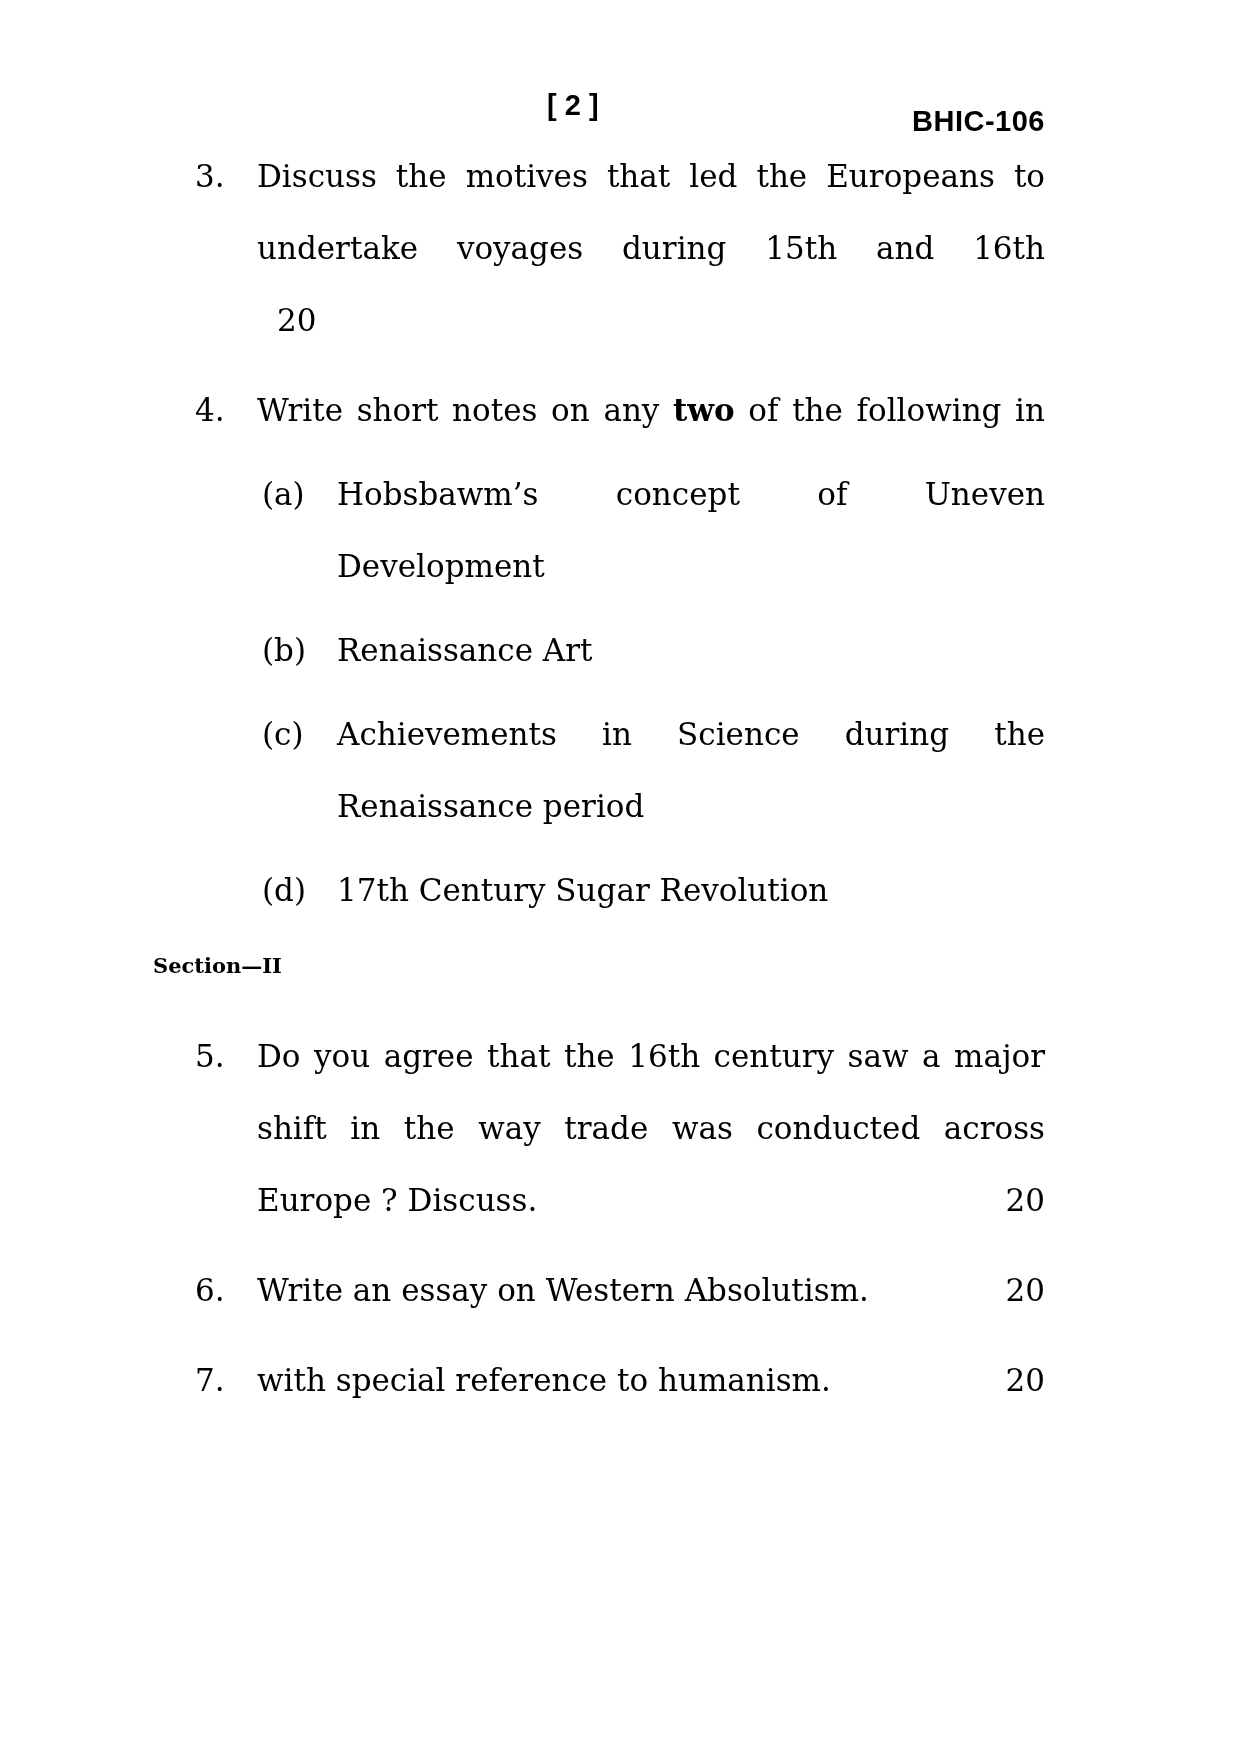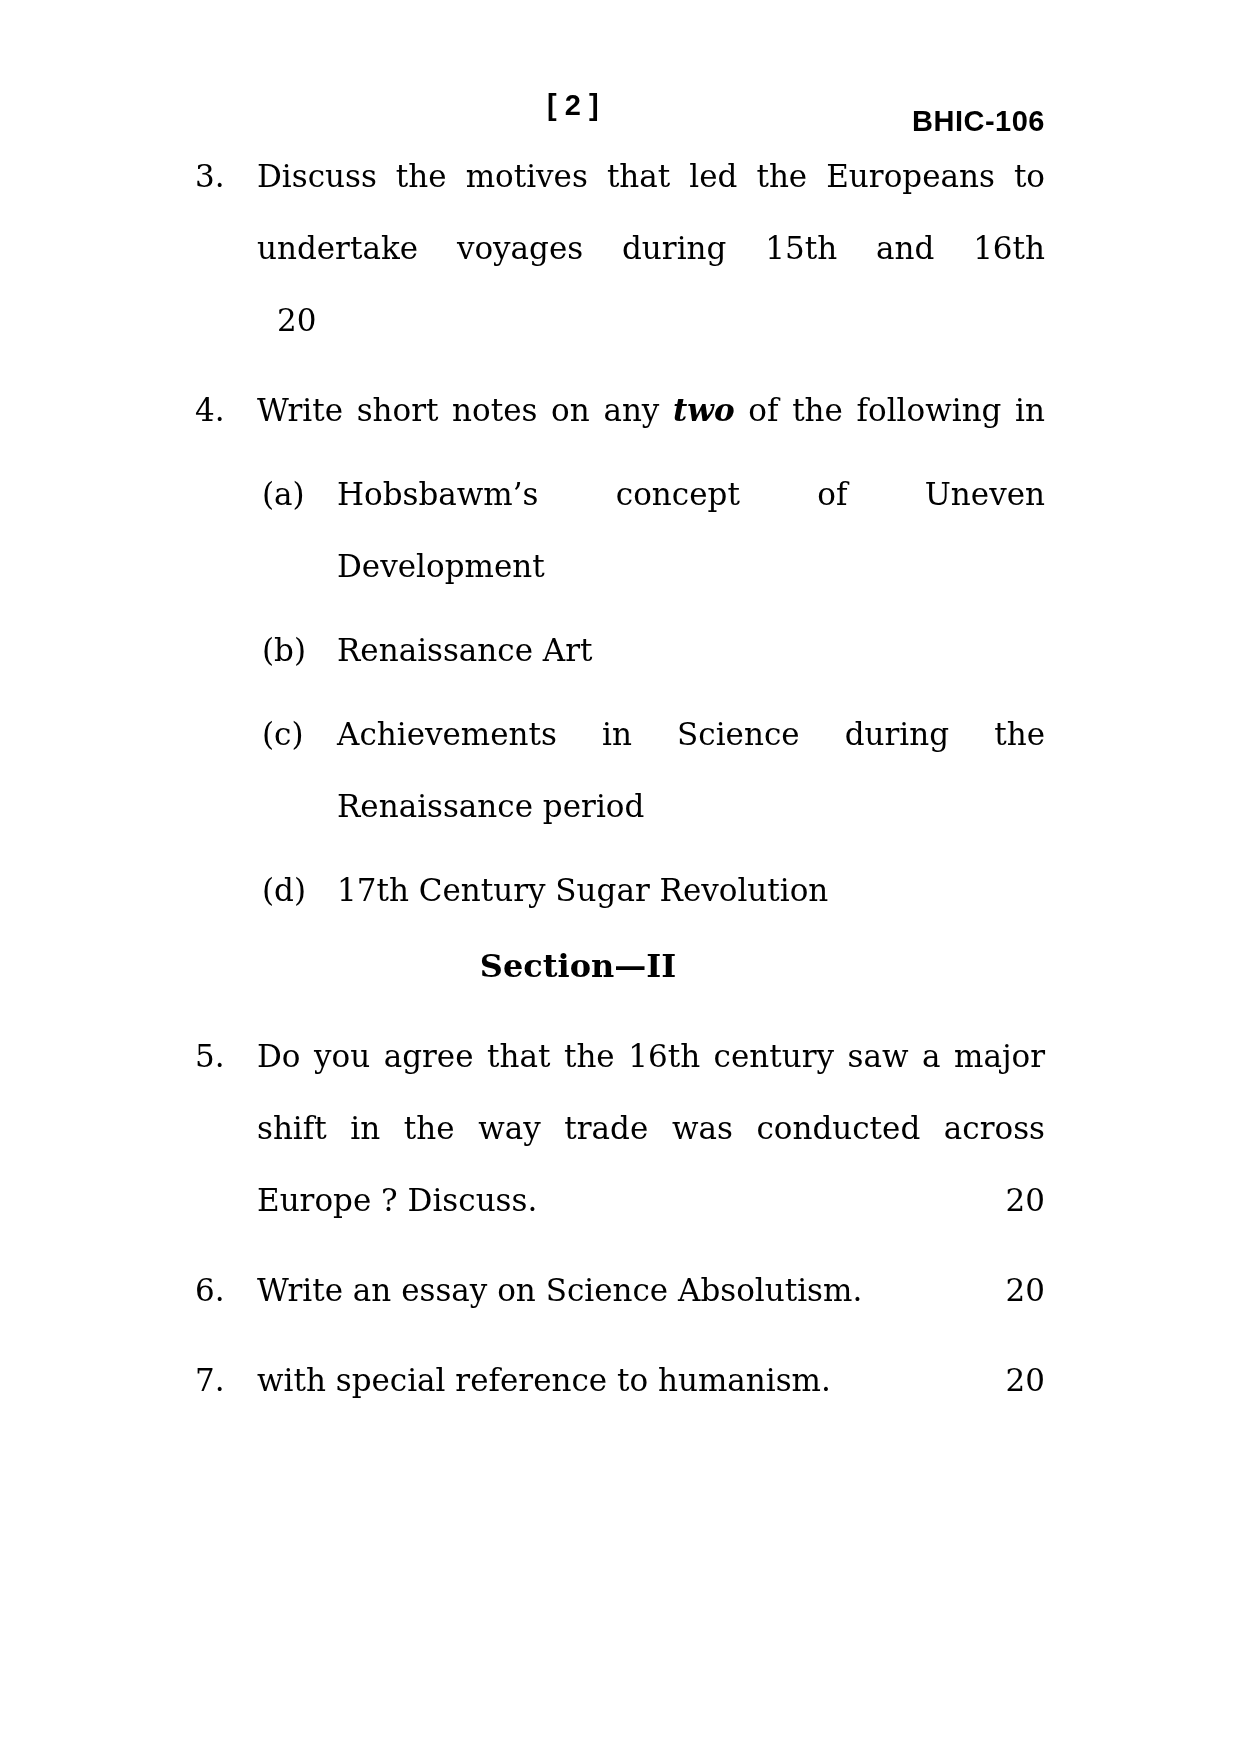--- a/index.html
+++ b/index.html
@@ -39,33 +39,33 @@
   }
   .qnum { flex: 0 0 62px; width: 62px; }
   .qbody { flex: 1 1 auto; min-width: 0; }
 
   .line { text-align: left; }
   .line.stretch { text-align: justify; text-align-last: justify; }
   .line.split { display: flex; justify-content: space-between; }
   .lgroup { display: inline; }
   .marks { flex: 0 0 auto; padding-left: 20px; }
 
-  .emph { font-weight: bold; font-style: italic; }
+  .emph { font-weight: bold; }
 
   .subitem { display: flex; margin-top: 12px; }
   .slabel { flex: 0 0 75px; width: 75px; margin-left: 5px; }
   .sbody { flex: 1 1 auto; min-width: 0; }
 
   .section-heading {
     margin-top: 4px;
     margin-bottom: 2px;
-    font-size: 32px;
+    font-size: 21px;
     font-weight: 700;
     line-height: 72px;
-    text-align: center;
+    text-align: left;
     transform: translateX(-42px);
   }
 </style>
 </head>
 <body>
 
 <div class="page">
   <div class="content">
 
     <div class="header">
@@ -131,21 +131,21 @@
           <span class="lgroup">Europe ? Discuss.</span>
           <span class="marks">20</span>
         </div>
       </div>
     </div>
 
     <div class="question">
       <div class="qnum">6.</div>
       <div class="qbody">
         <div class="line split">
-          <span class="lgroup">Write an essay on Science Absolutism.</span>
+          <span class="lgroup">Write an essay on Western Absolutism.</span>
           <span class="marks">20</span>
         </div>
       </div>
     </div>
 
     <div class="question">
       <div class="qnum">7.</div>
       <div class="qbody">
         <div class="line split">
           <span class="lgroup">with special reference to humanism.</span>

